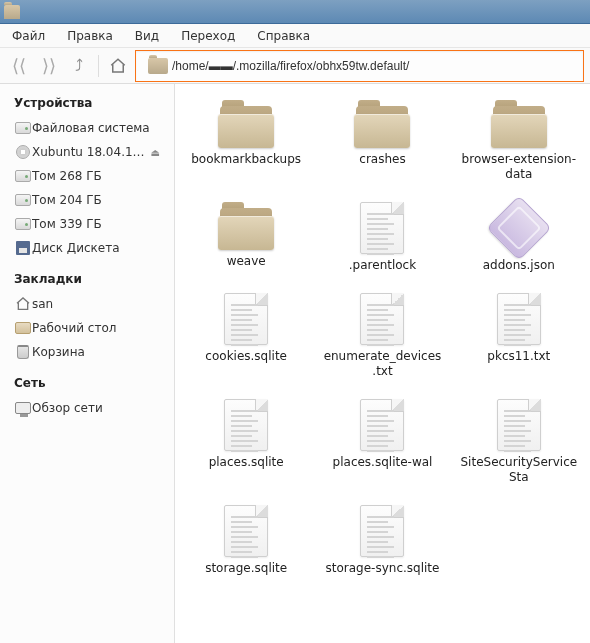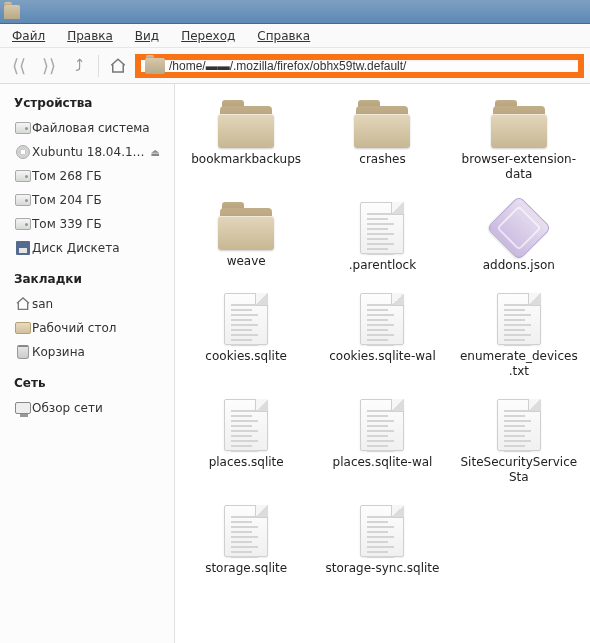--- a/index.html
+++ b/index.html
@@ -41,21 +41,21 @@
   
   .menubar {
     height: 24px;
     background:#fafafa;
     display:flex;
     align-items:center;
     padding: 0 6px;
     gap: 10px;
     border-bottom: 1px solid #e6e6e6;
   }
-  .menubar span { color:#333; cursor:default; padding:2px 6px;text-decoration:underline; }
+  .menubar span { color:#333; cursor:default; padding:2px 6px; }
 
   
   .toolbar {
     height: 36px;
     background:#fafafa;
     border-bottom: 1px solid #ddd;
     display:flex;
     align-items:center;
     padding: 0 6px;
     gap: 4px;
@@ -78,26 +78,26 @@
   }
   .addr-folder-icon::before {
     content:"";
     position:absolute; top:-3px; left:1px;
     width:8px; height:3px;
     background:linear-gradient(#d8c7a8,#b8a98b);
     border-radius:2px 2px 0 0;
   }
   .addressbar {
     flex:1;
-    height:24px;
+    height:32px;
     display:flex;
     align-items:center;
-    border:6px solid #f97316;
+    border:1px solid #f97316;
     background:#fdfdfd;
-    padding:0 4px;
+    padding:0 12px;
     gap:4px;
     box-shadow: inset 0 1px 2px rgba(0,0,0,.06);
   }
   .addressbar input {
     flex:1;
     border:none;
     outline:none;
     background:transparent;
     font-size:12px;
     color:#333;
@@ -465,37 +465,37 @@
               <span></span>
               <span></span>
               <span></span>
               <span></span>
               <span></span>
               <span></span>
               <span></span>
               <span></span>
             </div>
           </div>
-          <div class="label">cookies.sqlite-wal</div>
-        </div>
-        <div class="item">
-          <div class="file-icon">
-            <div class="lines">
-              <span></span>
-              <span></span>
-              <span></span>
-              <span></span>
-              <span></span>
-              <span></span>
-              <span></span>
-              <span></span>
-              <span></span>
-            </div>
-          </div>
           <div class="label">enumerate_devices.txt</div>
+        </div>
+        <div class="item">
+          <div class="file-icon">
+            <div class="lines">
+              <span></span>
+              <span></span>
+              <span></span>
+              <span></span>
+              <span></span>
+              <span></span>
+              <span></span>
+              <span></span>
+              <span></span>
+            </div>
+          </div>
+          <div class="label">pkcs11.txt</div>
         </div>
         <div class="item">
           <div class="file-icon">
             <div class="lines">
               <span></span>
               <span></span>
               <span></span>
               <span></span>
               <span></span>
               <span></span>

